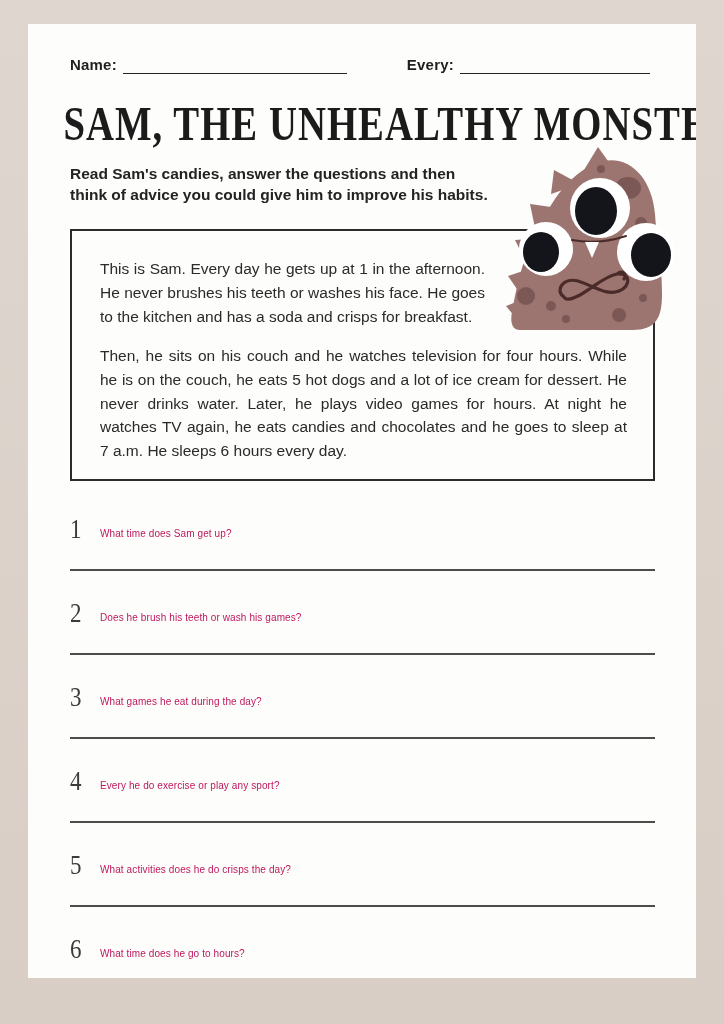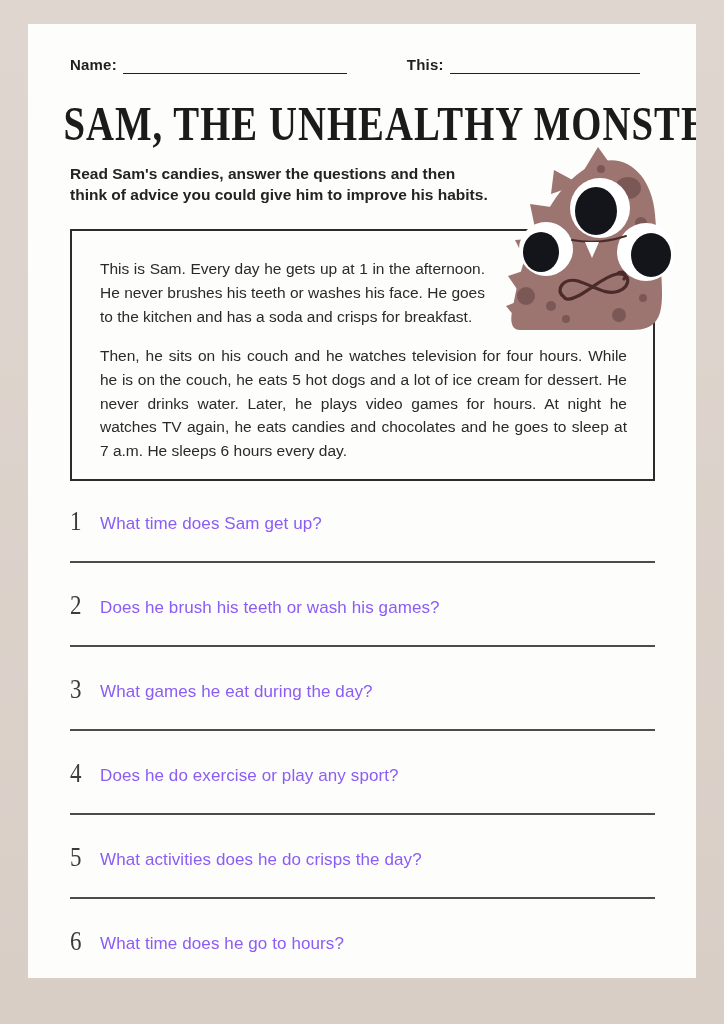--- a/index.html
+++ b/index.html
@@ -53,21 +53,21 @@
     color: #232323;
     max-width: 470px;
     white-space: pre-line;
     margin-bottom: 24px;
   }
   
   .passage-box {
     position: relative;
     border: 2px solid #2b2b2b;
     padding: 26px 26px 16px 28px;
-    margin-bottom: 28px;
+    margin-bottom: 36px;
     min-height: 245px;
   }
   .passage-box p {
     font-size: 15.5px;
     line-height: 1.53;
     color: #2a2a2a;
     text-align: justify;
   }
   .para-1 { margin-right: 142px; margin-bottom: 16px; }
   
@@ -86,23 +86,23 @@
   .q-number {
     font-family: "Liberation Serif", serif;
     font-size: 23px;
     font-weight: 400;
     color: #3b3b3b;
     width: 30px;
     flex: 0 0 30px;
     transform: scaleY(1.15);
   }
   .q-text {
-    font-size: 17px;
+    font-size: 10px;
     font-weight: 500;
-    color: #8b5cf6;
+    color: #be185d;
     letter-spacing: .1px;
   }
   .answer-line {
     margin-top: 26px;
     border-bottom: 2px solid #4c4c4c;
     height: 1px;
     width: 100%;
   }
 </style>
 </head>
@@ -111,21 +111,21 @@
 <div class="frame">
   <div class="page">
 
     <div class="header-row">
       <div class="field">
         <span class="field-label">Name:</span>
         <span class="write-line name-line"></span>
       </div>
       <div class="field-gap"></div>
       <div class="field">
-        <span class="field-label">This:</span>
+        <span class="field-label">Every:</span>
         <span class="write-line date-line"></span>
       </div>
     </div>
 
     <div class="title-wrap">
       <h1 class="title">SAM, THE UNHEALTHY MONSTER</h1>
     </div>
 
     <p class="instructions">Read Sam's candies, answer the questions and then
 think of advice you could give him to improve his habits.</p>
@@ -196,21 +196,21 @@
         <div class="q-head">
           <span class="q-number">3</span>
           <span class="q-text">What games he eat during the day?</span>
         </div>
         <div class="answer-line"></div>
       </div>
 
       <div class="question">
         <div class="q-head">
           <span class="q-number">4</span>
-          <span class="q-text">Does he do exercise or play any sport?</span>
+          <span class="q-text">Every he do exercise or play any sport?</span>
         </div>
         <div class="answer-line"></div>
       </div>
 
       <div class="question">
         <div class="q-head">
           <span class="q-number">5</span>
           <span class="q-text">What activities does he do crisps the day?</span>
         </div>
         <div class="answer-line"></div>

